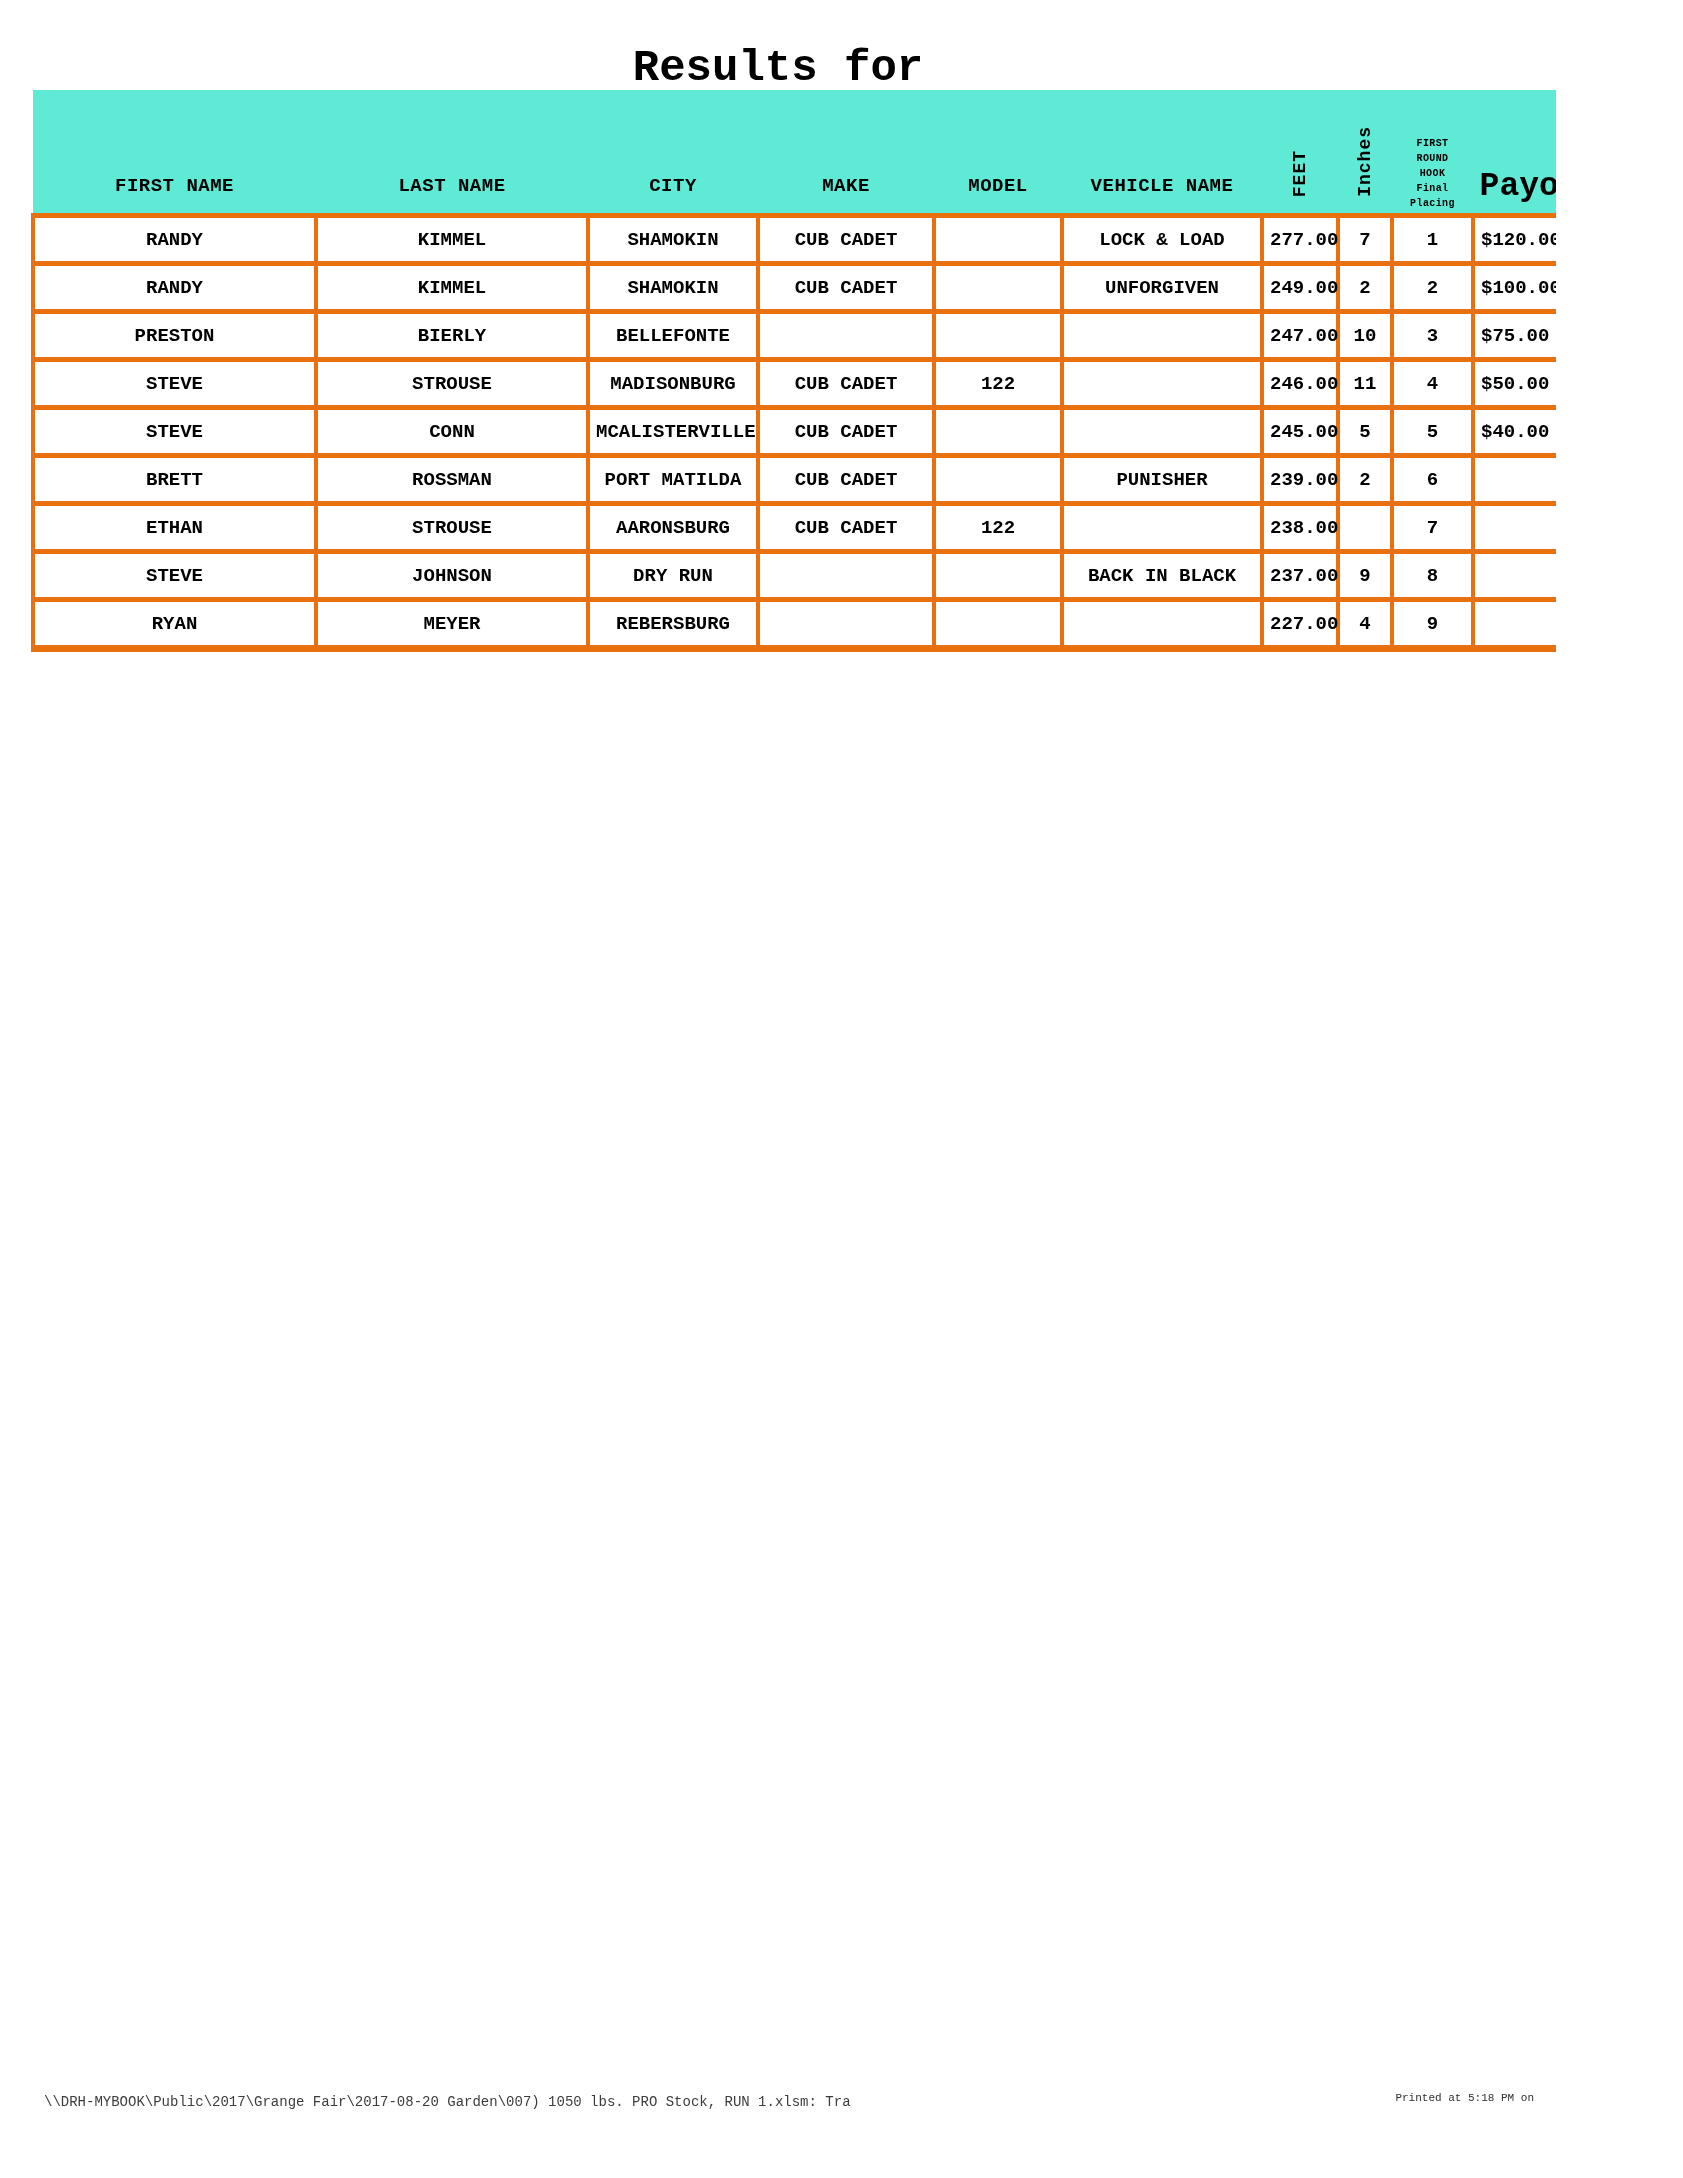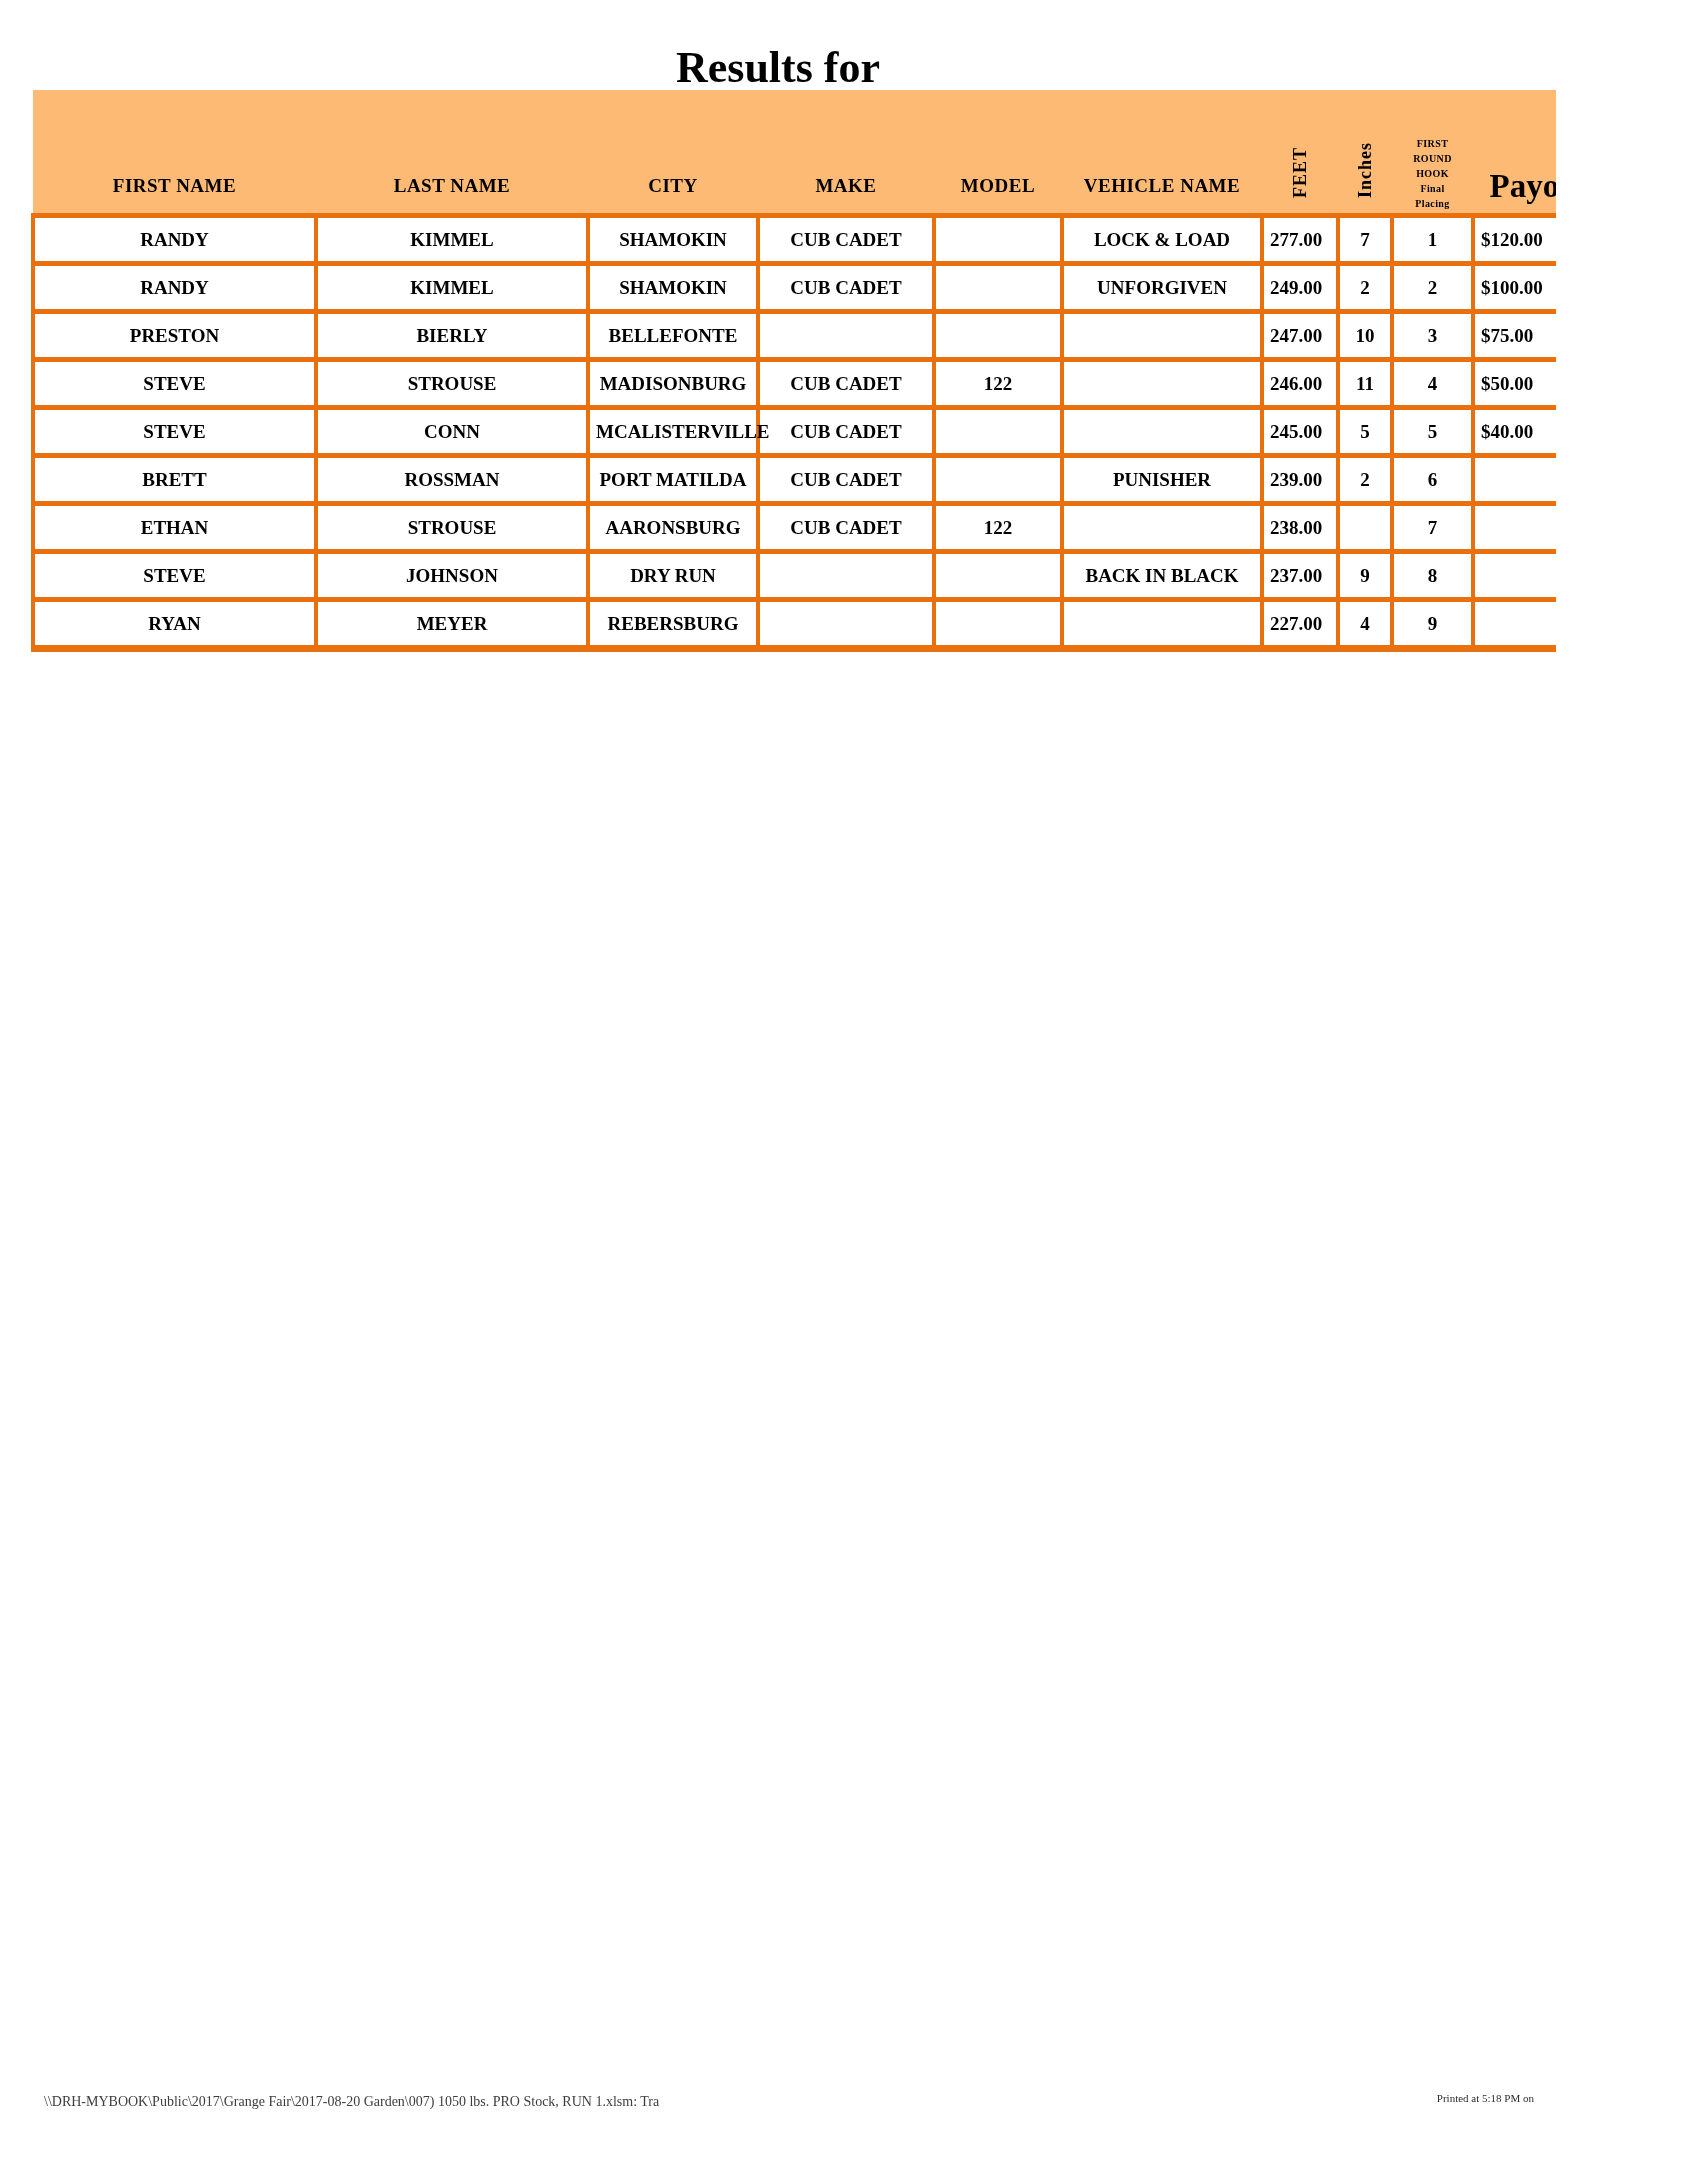--- a/index.html
+++ b/index.html
@@ -1,37 +1,37 @@
 <!DOCTYPE html>
 <html style="--tb: #E8700F;"><head>
 <meta charset="utf-8">
 <style>
   html,body { margin:0; padding:0; background:#ffffff; }
   .page {
     position:relative;
     width:1556px; height:2178px;
     background:#ffffff;
-    font-family:Liberation Serif, serif;
+    font-family:Liberation Mono, monospace;
     color:#000;
     overflow:hidden;
   }
   .title { text-align:center; padding-top:46px; font-weight:bold; line-height:1; }
   .title .line1 { font-size:44px; }
   .title .line2 { font-size:47px; margin-top:16px; }
 
   table.results {
     border-collapse:collapse;
     table-layout:fixed;
     margin-left:31px;
     margin-top:0;
     width:1573px;
   }
   thead th {
     border:none;
-    background:#fdba74;
+    background:#5eead4;
     vertical-align:bottom;
     text-align:center;
     font-weight:bold;
     font-size:19px;
     letter-spacing:0.5px;
     padding:0 0 16px 0;
     height:107px;
   }
   th .vert {
     writing-mode:vertical-rl;

